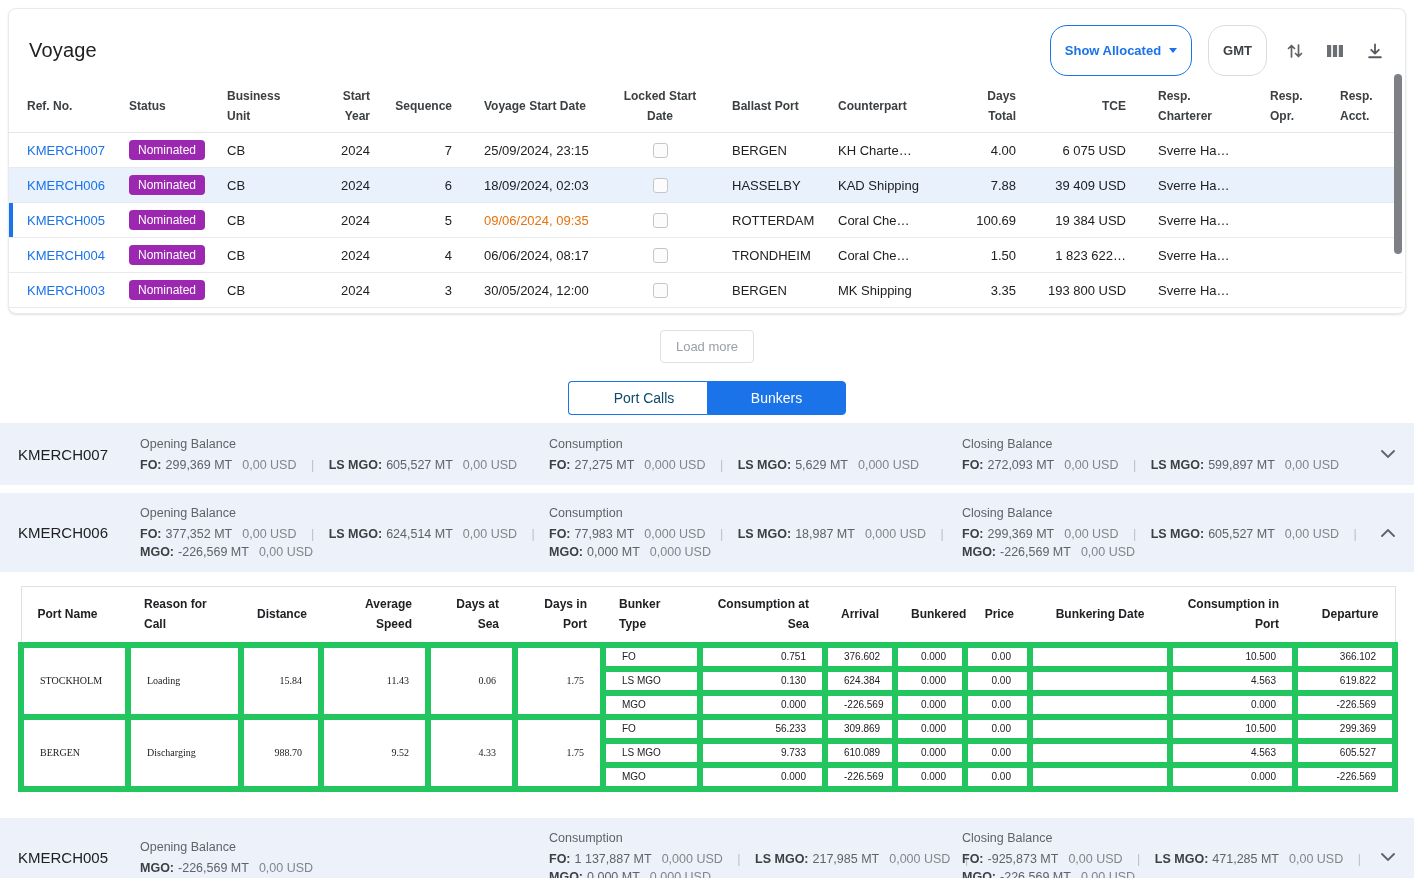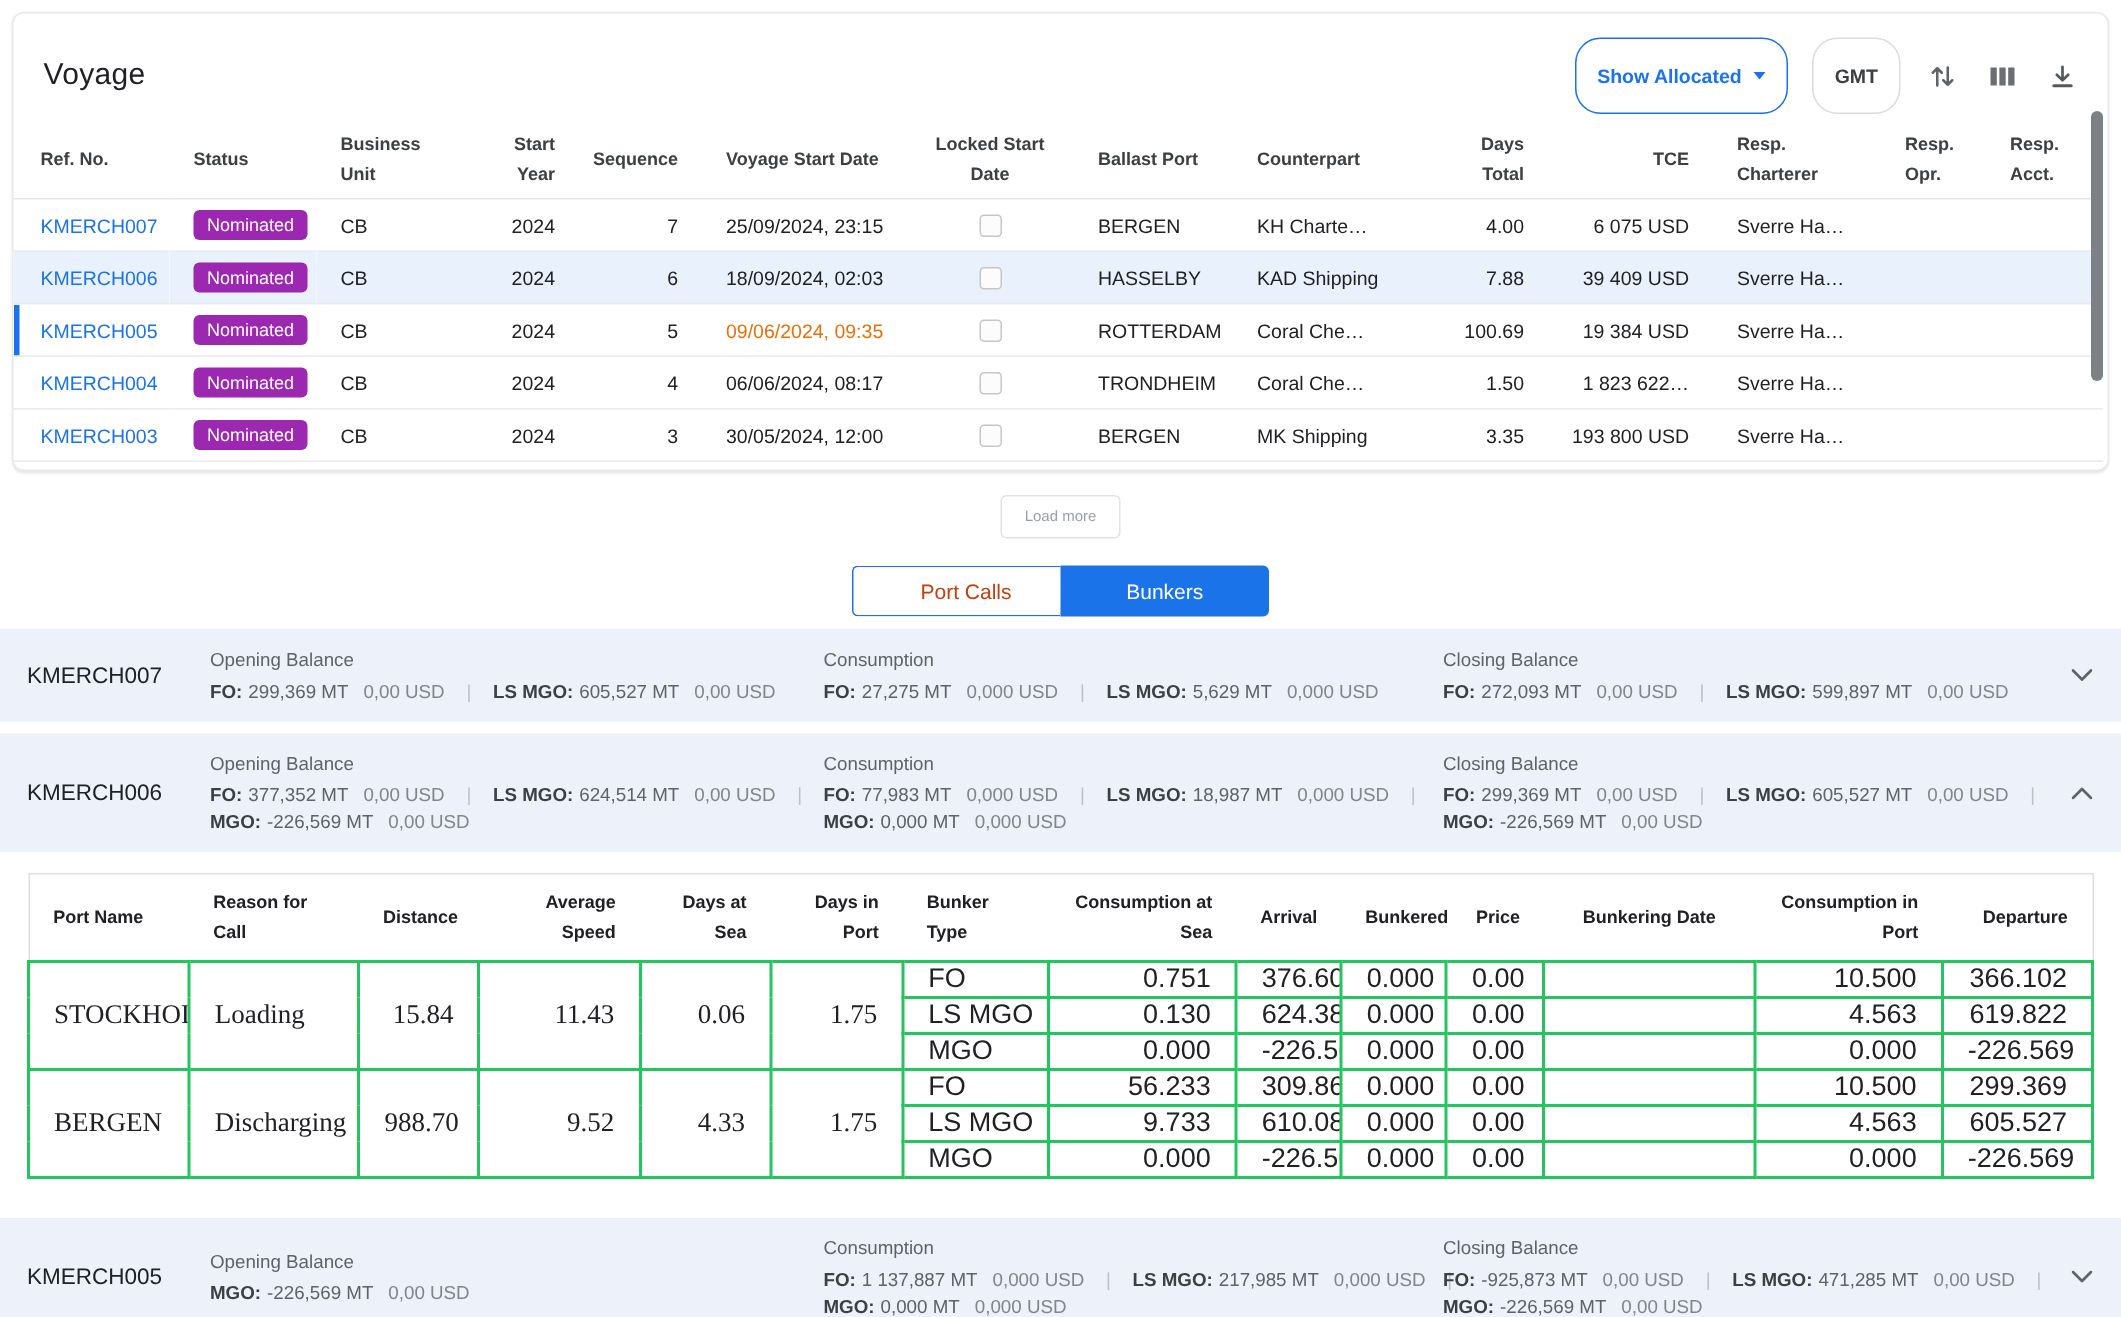--- a/index.html
+++ b/index.html
@@ -29,24 +29,24 @@
   tr.hl td { background:#e9f1fd; }
   tr.sel td:first-child { box-shadow:inset 4px 0 0 #1a73e8; }
   a.ref { color:#1a73e8; text-decoration:none; cursor:pointer; }
   .badge { display:inline-block; background:#9c27b0; color:#fff; font-size:12px; padding:3px 9px; border-radius:4px; }
   .cb { display:inline-block; width:15px; height:15px; border:1.5px solid #c4c7c5; border-radius:3px; background:#fcfcfc; vertical-align:middle; cursor:pointer; }
   td.warn { color:#e8710a; }
   .vscroll-thumb { position:absolute; top:65px; right:3px; width:8px; height:180px; background:#7d8186; border-radius:4px; }
 
   
   .loadmore-wrap { text-align:center; margin-top:16px; }
-  .loadmore { display:inline-block; border:1px solid #dfe1e5; border-radius:4px; background:#fff; color:#9aa0a6; font-size:10px; padding:8px 15px; cursor:default; }
+  .loadmore { display:inline-block; border:1px solid #dfe1e5; border-radius:4px; background:#fff; color:#9aa0a6; font-size:13px; padding:8px 15px; cursor:default; }
   .tabs { display:flex; justify-content:center; margin-top:18px; }
   .tab { width:139px; height:34px; display:flex; align-items:center; justify-content:center; font-size:14px; cursor:pointer; }
-  .tab.inactive { background:#fff; color:#c2410c; border:1px solid #1a73e8; border-right:none; border-radius:4px 0 0 4px;padding-left:12px; }
+  .tab.inactive { background:#fff; color:#0c4a6e; border:1px solid #1a73e8; border-right:none; border-radius:4px 0 0 4px;padding-left:12px; }
   .tab.active { background:#1a73e8; color:#fff; border:1px solid #1a73e8; border-radius:0 4px 4px 0; }
 
   
   .bsec { position:relative; background:#edf1fa; margin-top:8px; padding:11px 40px 11px 18px; display:flex; align-items:center; min-height:62px; }
   .bsec .sec-id { width:122px; font-size:15px; color:#202124; flex:none; }
   .bgroup { flex:none; font-size:12.5px; line-height:18px; }
   .bgroup.g1 { width:409px; }
   .bgroup.g2 { width:413px; }
   .bgroup.g3 { width:400px; }
   .btitle { color:#5f6368; margin-bottom:3px; }
@@ -56,21 +56,21 @@
   .bu { color:#80868b; margin-left:10px; }
   .bsep { color:#bdc1c6; margin:0 11px; }
   .chev { position:absolute; right:16px; top:50%; transform:translateY(-50%); width:20px; height:20px; display:flex; align-items:center; justify-content:center; cursor:pointer; }
 
   
   .btable-wrap { padding:14px 18px 20px 18px; background:#fff; }
   table.btable { width:100%; border-collapse:collapse; table-layout:fixed; border:1px solid #e0e0e0; }
   .btable th { font-size:12px; font-weight:bold; color:#202124; padding:6px 16px; height:58px; vertical-align:middle; line-height:20px; text-align:left; border-bottom:1px solid #e0e0e0; }
   .btable th.num { text-align:right; }
   .btable th.ctr { text-align:center; }
-  .btable td { font-size:18px; padding:0 16px; height:24px; border:2px solid #22c55e; white-space:nowrap; overflow:hidden; }
+  .btable td { font-size:10px; padding:0 16px; height:24px; border:6px solid #22c55e; white-space:nowrap; overflow:hidden; }
   .btable td.num { text-align:right; }
   .btable td.merged { vertical-align:middle;font-family:Liberation Serif, serif; }
 </style>
 </head>
 <body>
 
 <div class="card">
   <div class="card-head">
     <div class="page-title">Voyage</div>
     <div class="toolbar">

